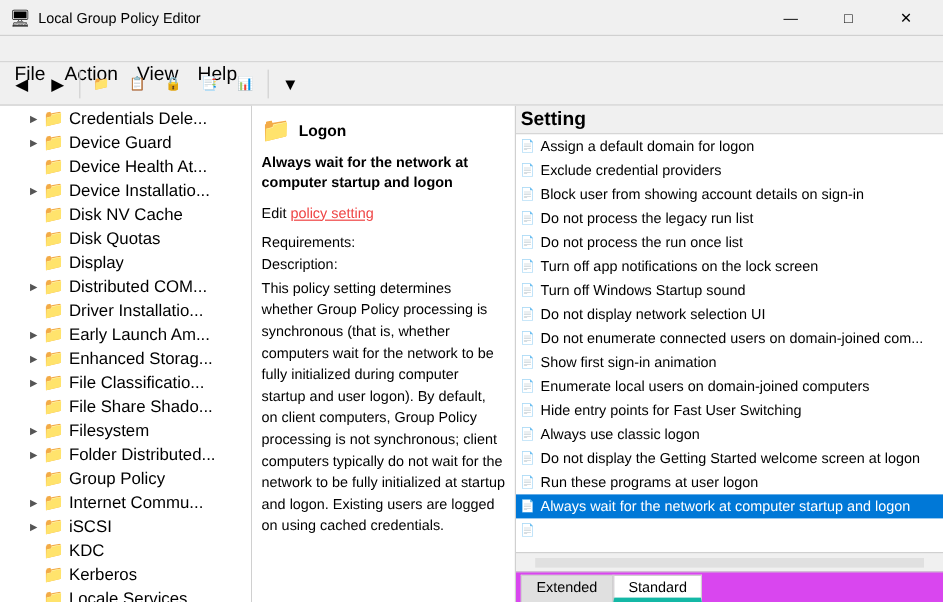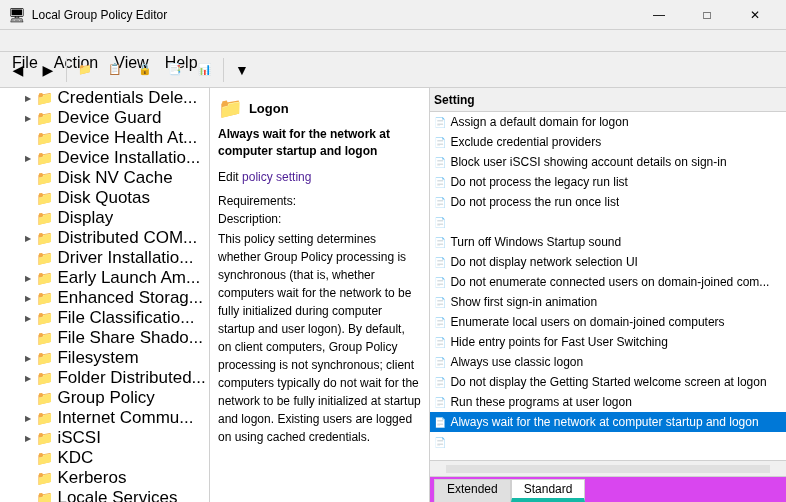--- a/index.html
+++ b/index.html
@@ -86,59 +86,59 @@
     }
     .tree-item .expand-icon {
       width: 16px; height: 16px;
       display: flex; align-items: center; justify-content: center;
       font-size: 8px; color: #555;
     }
     .tree-item .folder-icon {
       margin-right: 4px;
       font-size: 14px;
     }
-    .tree-item .item-label { font-size: 17px; overflow: hidden; text-overflow: ellipsis; }
+    .tree-item .item-label { font-size: 14px; overflow: hidden; text-overflow: ellipsis; }
     .indent-2 { padding-left: 20px; }
 
     
     .desc-pane {
       width: 220px;
       min-width: 220px;
       background: white;
       border-right: 1px solid #d0d0d0;
       overflow-y: auto;
       padding: 8px;
       position: relative;
     }
     .desc-header {
       font-weight: bold;
       font-size: 12px;
       margin-bottom: 8px;
       line-height: 1.4;
     }
-    .desc-link { color: #4c1d95; cursor: pointer; }
+    .desc-link { color: #ef4444; text-decoration: underline; cursor: pointer; }
     .desc-section-title { font-weight: normal; margin-bottom: 4px; }
     .desc-text { font-size: 12px; line-height: 1.5; color: #000; }
 
     
     .settings-pane {
       flex: 1;
       background: white;
       overflow-y: auto;
       overflow-x: hidden;
     }
     .settings-header {
       display: flex;
       align-items: center;
       height: 24px;
       padding: 0 4px;
       background: #f0f0f0;
       border-bottom: 1px solid #d0d0d0;
       font-weight: bold;
-      font-size: 12px;
+      font-size: 16px;
     }
     .setting-item {
       display: flex;
       align-items: center;
       height: 20px;
       padding: 0 4px;
       cursor: pointer;
       white-space: nowrap;
       overflow: hidden;
     }
@@ -367,32 +367,33 @@
       <div class="setting-item">
         <span class="setting-icon">📄</span>
         <span class="setting-text">Assign a default domain for logon</span>
       </div>
       <div class="setting-item">
         <span class="setting-icon">📄</span>
         <span class="setting-text">Exclude credential providers</span>
       </div>
       <div class="setting-item">
         <span class="setting-icon">📄</span>
-        <span class="setting-text">Block user iSCSI showing account details on sign-in</span>
+        <span class="setting-text">Block user from showing account details on sign-in</span>
       </div>
       <div class="setting-item">
         <span class="setting-icon">📄</span>
         <span class="setting-text">Do not process the legacy run list</span>
       </div>
       <div class="setting-item">
         <span class="setting-icon">📄</span>
         <span class="setting-text">Do not process the run once list</span>
       </div>
       <div class="setting-item">
         <span class="setting-icon">📄</span>
+        <span class="setting-text">Turn off app notifications on the lock screen</span>
       </div>
       <div class="setting-item">
         <span class="setting-icon">📄</span>
         <span class="setting-text">Turn off Windows Startup sound</span>
       </div>
       <div class="setting-item">
         <span class="setting-icon">📄</span>
         <span class="setting-text">Do not display network selection UI</span>
       </div>
       <div class="setting-item">

